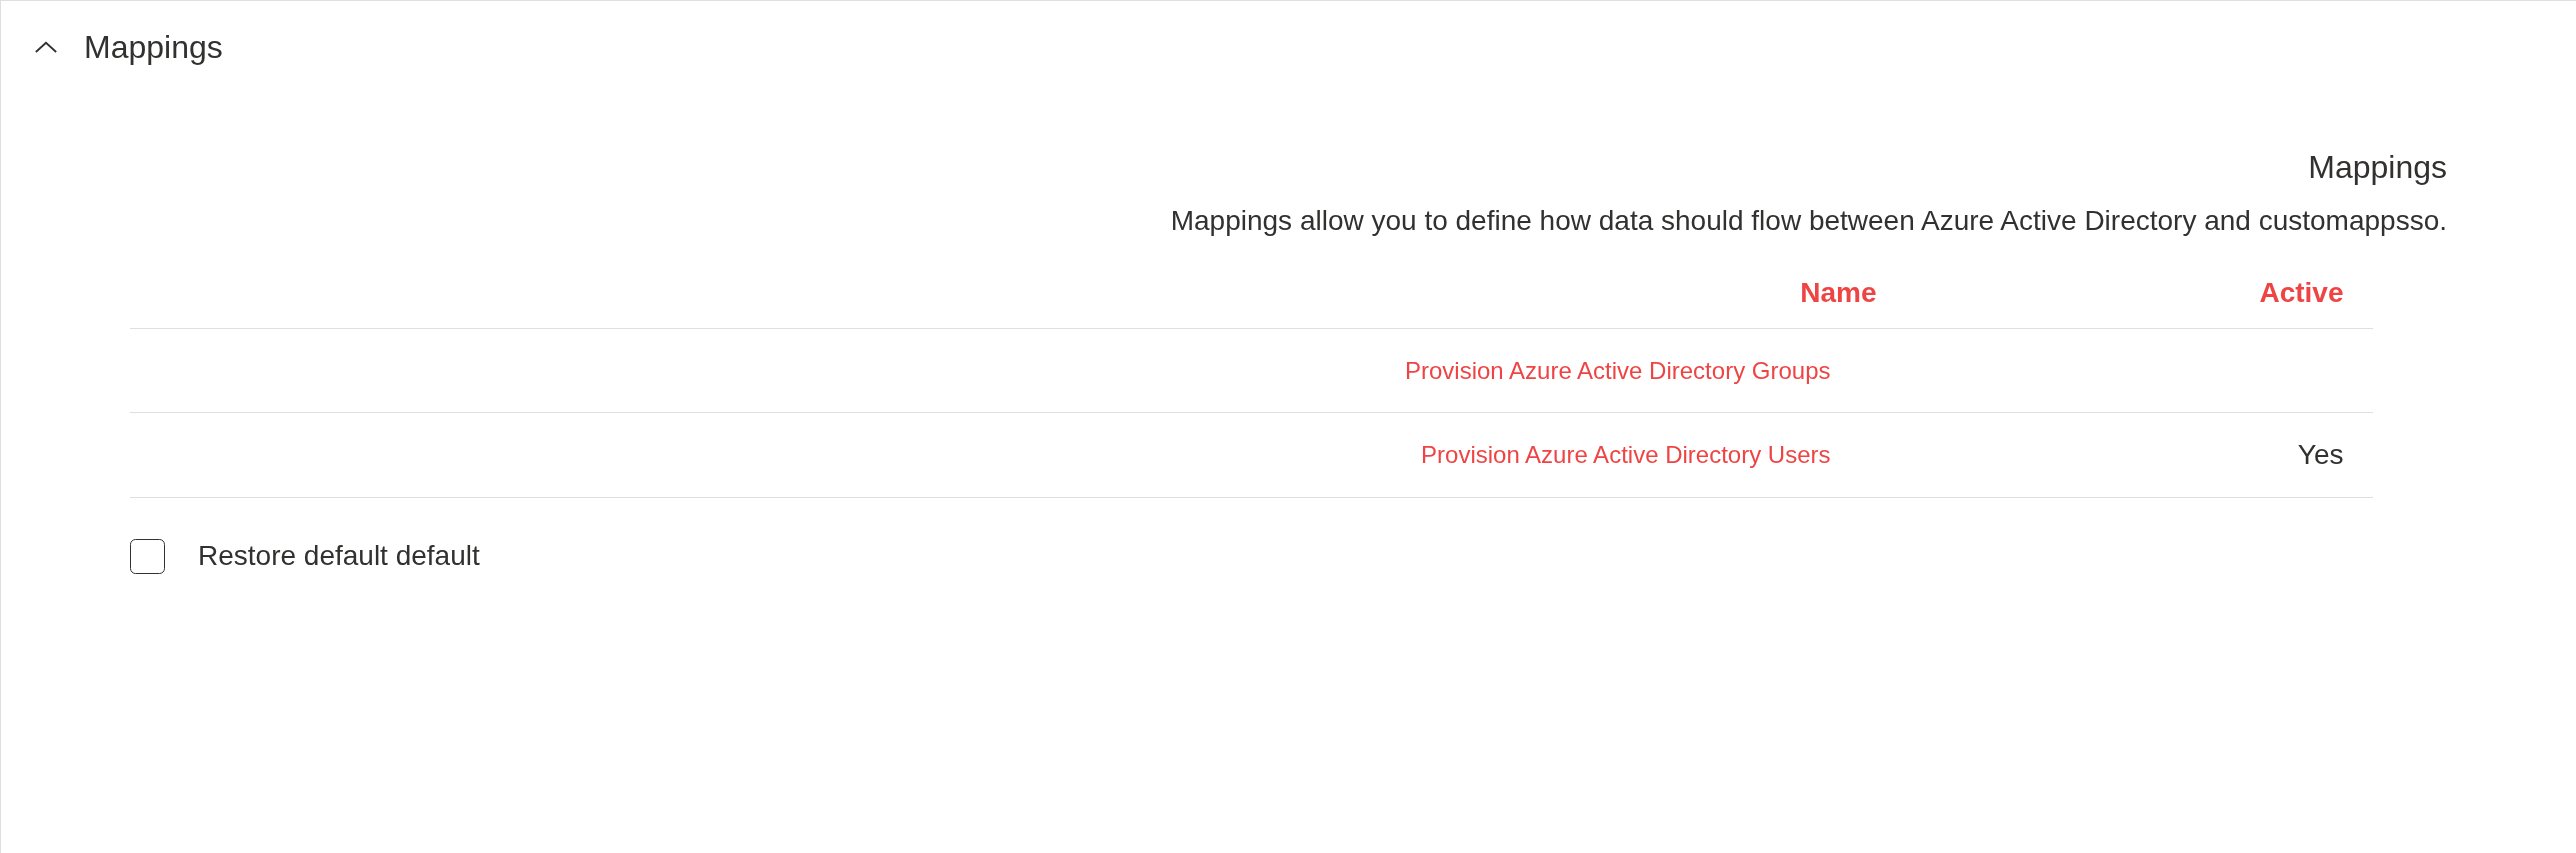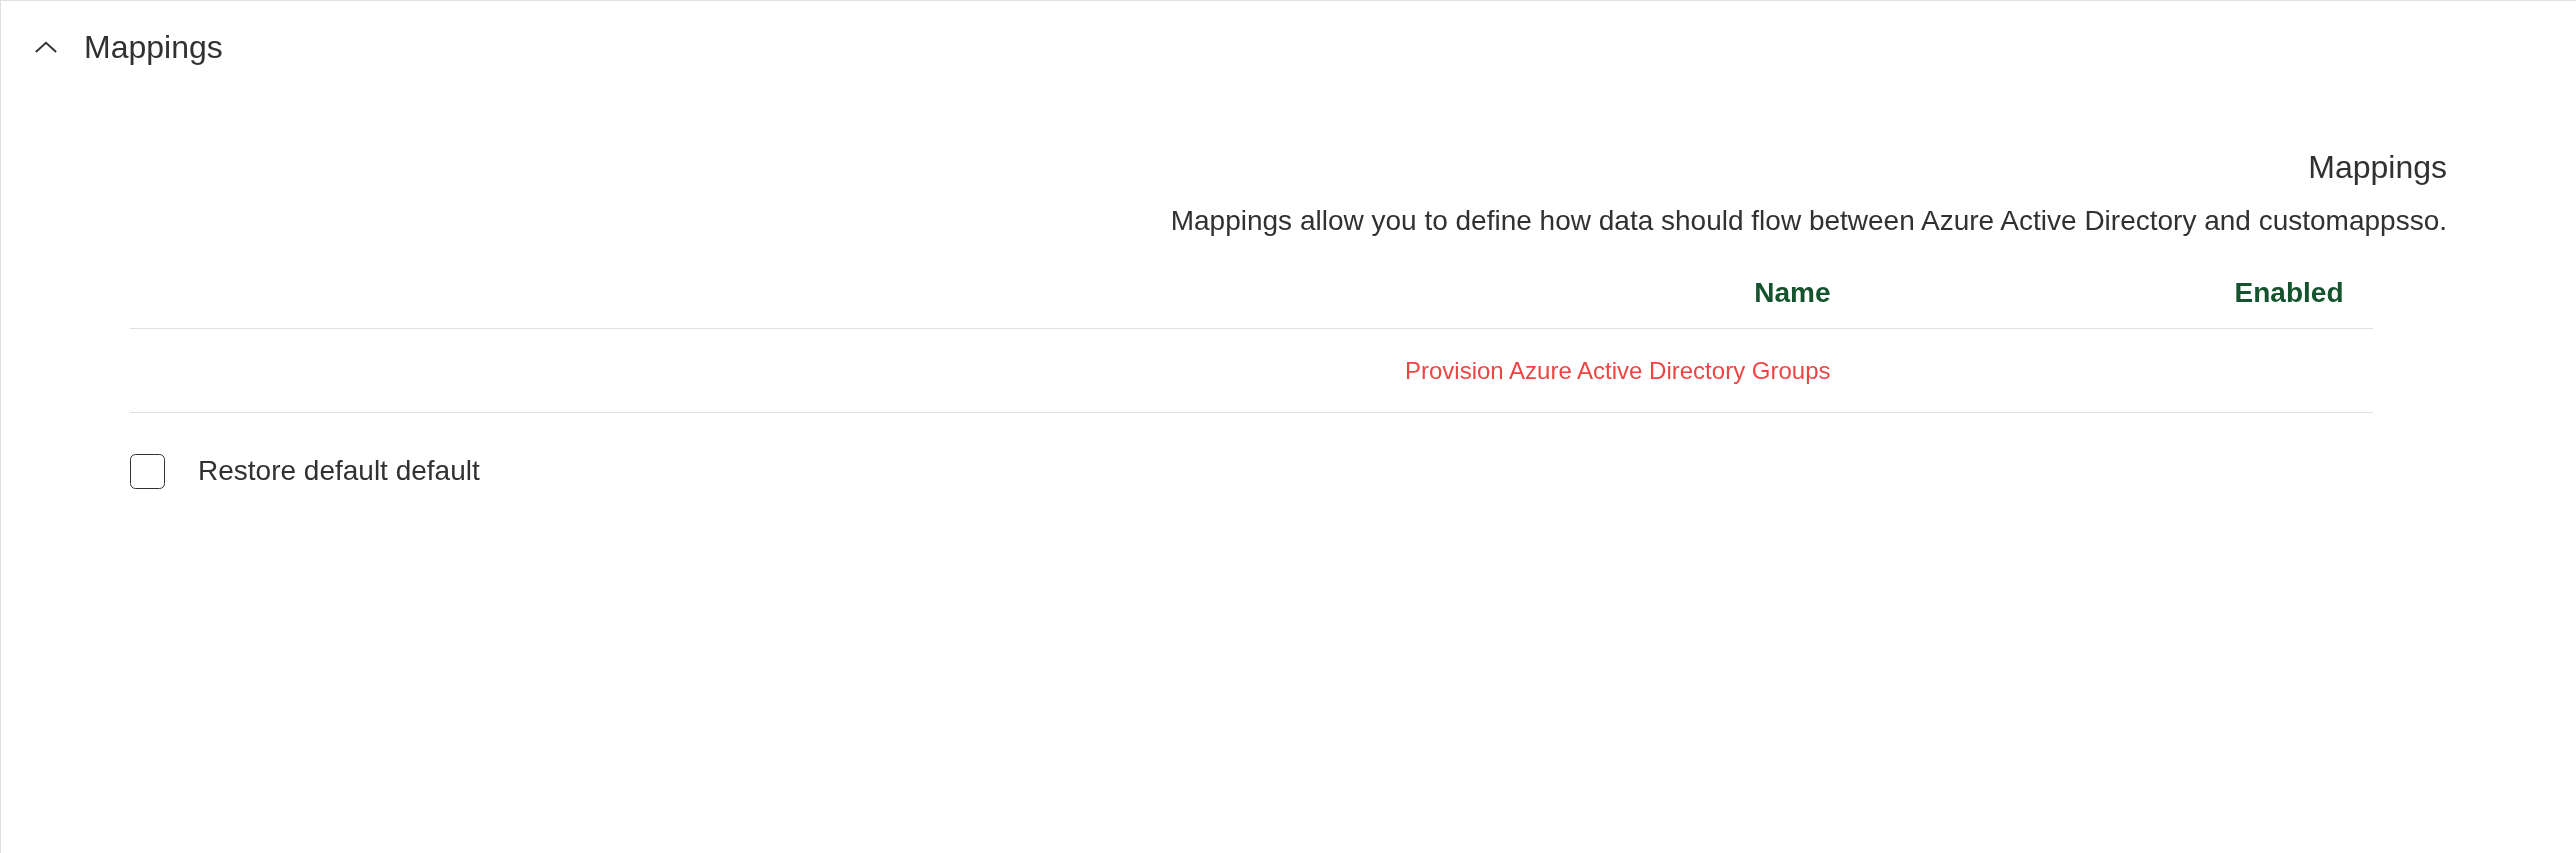--- a/index.html
+++ b/index.html
@@ -61,21 +61,22 @@
       width: 2243px;
     }
     .table-header {
       display: flex;
       padding: 18.5px 29.5px 18.5px 29.5px;
       border-bottom: 1.8px solid #e1dfdd;
     }
     .table-header .col {
       font-weight: 600;
       font-size: 28px;
-      color: #14532d;
+      color: #ef4444;
+      margin-left: 46px;
     }
     .col-name {
       flex: 0 0 1671px;
     }
     .col-enabled {
       flex: 1;
     }
     .table-row {
       display: flex;
       padding: 26px 29.5px;
@@ -125,29 +126,37 @@
     <span class="section-title">Mappings</span>
   </div>
 
   <div class="section-body">
     <div class="subheading">Mappings</div>
     <div class="description">Mappings allow you to define how data should flow between Azure Active Directory and customappsso.</div>
 
     <div class="table">
       <div class="table-header">
         <div class="col col-name">Name</div>
-        <div class="col col-enabled">Enabled</div>
+        <div class="col col-enabled">Active</div>
       </div>
 
       <div class="table-row">
         <div class="col-name">
           <a class="link">Provision Azure Active Directory Groups</a>
         </div>
       </div>
 
+      <div class="table-row">
+        <div class="col-name">
+          <a class="link">Provision Azure Active Directory Users</a>
+        </div>
+        <div class="col-enabled">
+          <span class="enabled-value">Yes</span>
+        </div>
+      </div>
     </div>
 
     <div class="checkbox-row">
       <div class="checkbox"></div>
       <span class="checkbox-label">Restore default default</span>
     </div>
   </div>
 </div>
 
 

